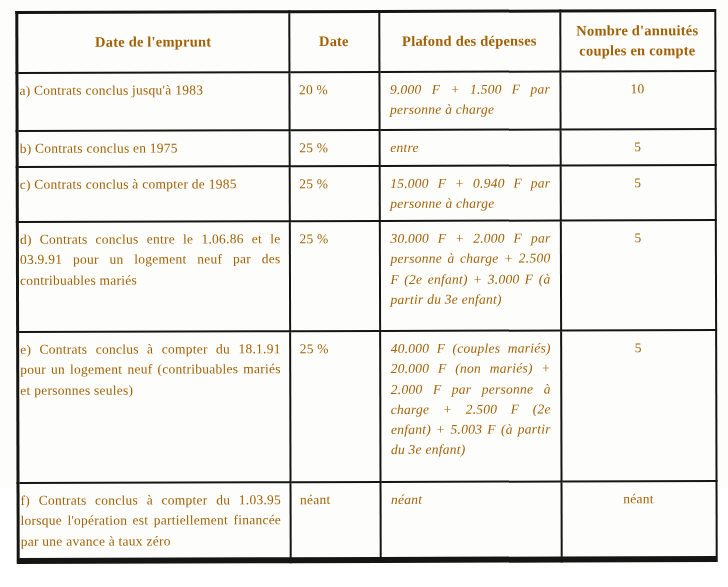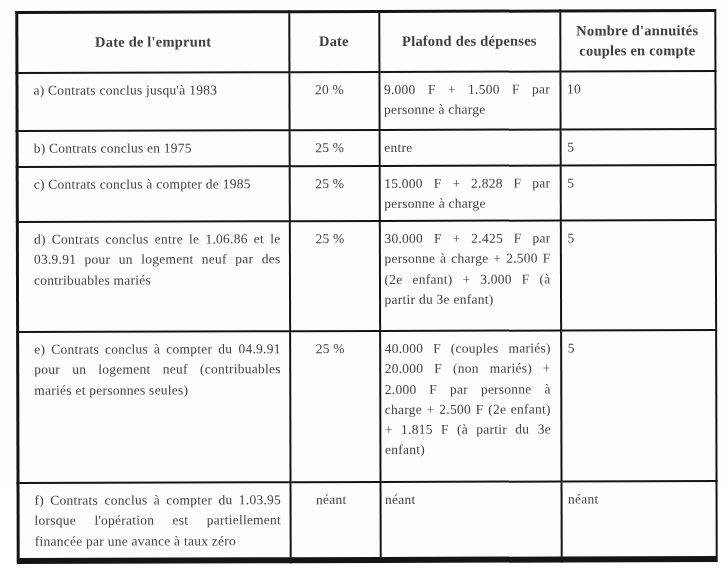--- a/index.html
+++ b/index.html
@@ -6,21 +6,21 @@
     margin: 0; padding: 0;
     width: 728px; height: 587px;
     overflow: hidden;
     background: #ffffff;
   }
   .page {
     position: relative;
     width: 728px; height: 488px;
     background: #fdfdfb;
     font-family: "Liberation Serif", "DejaVu Serif", serif;
-    color: #404040;
+    color: #a16207;
   }
   table.scan-table {
     position: absolute;
     left: 16px; top: 10px;
     width: 698px;
     border-collapse: collapse;
     table-layout: fixed;
     transform: rotate(-0.15deg);
     background: #fdfdfb;
   }
@@ -44,33 +44,35 @@
   }
   td {
     vertical-align: top;
     font-size: 13.5px;
     line-height: 1.5;
     letter-spacing: 0.25px;
     padding: 7px 6px 6px 6px;
   }
   td.c-date {
     text-align: justify;
-    padding-left: 15px;
+    padding-left: 1px;
     padding-right: 8px;
   }
   td.c-taux {
-    padding-left: 25px;
+    padding-left: 9px;
     white-space: nowrap;
   }
   td.c-plafond {
     text-align: justify;
-    padding-left: 4px;
+    padding-left: 10px;
     padding-right: 9px;
+    font-style: italic;
   }
   td.c-annuites {
+    text-align: center;
   }
   
   tr.rh-head   { height: 60px; }
   tr.rh-a      { height: 58px; }
   tr.rh-b      { height: 36px; }
   tr.rh-c      { height: 55px; }
   tr.rh-d      { height: 110px; }
   tr.rh-e      { height: 151px; }
   tr.rh-f      { height: 64px; }
 </style>
@@ -102,33 +104,33 @@
       </tr>
       <tr class="rh-b">
         <td class="c-date">b) Contrats conclus en 1975</td>
         <td class="c-taux">25 %</td>
         <td class="c-plafond">entre</td>
         <td class="c-annuites">5</td>
       </tr>
       <tr class="rh-c">
         <td class="c-date">c) Contrats conclus à compter de 1985</td>
         <td class="c-taux">25 %</td>
-        <td class="c-plafond">15.000 F + 2.828 F par personne à charge</td>
+        <td class="c-plafond">15.000 F + 0.940 F par personne à charge</td>
         <td class="c-annuites">5</td>
       </tr>
       <tr class="rh-d">
         <td class="c-date">d) Contrats conclus entre le 1.06.86 et le 03.9.91 pour un logement neuf par des contribuables mariés</td>
         <td class="c-taux">25 %</td>
-        <td class="c-plafond">30.000 F + 2.425 F par personne à charge + 2.500 F (2e enfant) + 3.000 F (à partir du 3e enfant)</td>
+        <td class="c-plafond">30.000 F + 2.000 F par personne à charge + 2.500 F (2e enfant) + 3.000 F (à partir du 3e enfant)</td>
         <td class="c-annuites">5</td>
       </tr>
       <tr class="rh-e">
-        <td class="c-date">e) Contrats conclus à compter du 04.9.91 pour un logement neuf (contribuables mariés et personnes seules)</td>
+        <td class="c-date">e) Contrats conclus à compter du 18.1.91 pour un logement neuf (contribuables mariés et personnes seules)</td>
         <td class="c-taux">25 %</td>
-        <td class="c-plafond">40.000 F (couples mariés) 20.000 F (non mariés) + 2.000 F par personne à charge + 2.500 F (2e enfant) + 1.815 F (à partir du 3e enfant)</td>
+        <td class="c-plafond">40.000 F (couples mariés) 20.000 F (non mariés) + 2.000 F par personne à charge + 2.500 F (2e enfant) + 5.003 F (à partir du 3e enfant)</td>
         <td class="c-annuites">5</td>
       </tr>
       <tr class="rh-f">
         <td class="c-date">f) Contrats conclus à compter du 1.03.95 lorsque l'opération est partiellement financée par une avance à taux zéro</td>
         <td class="c-taux">néant</td>
         <td class="c-plafond">néant</td>
         <td class="c-annuites">néant</td>
       </tr>
     </tbody>
   </table>

